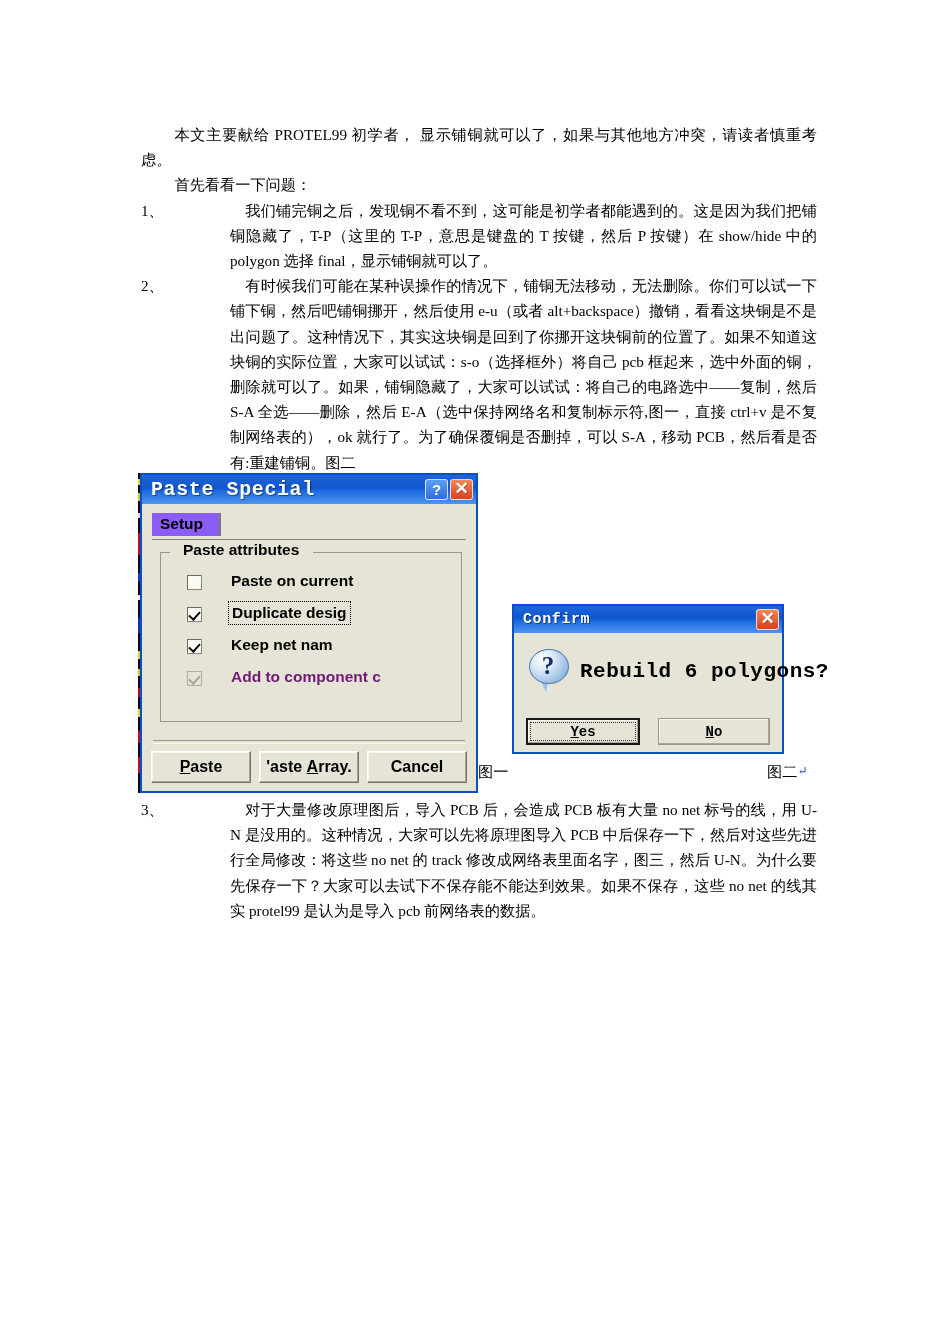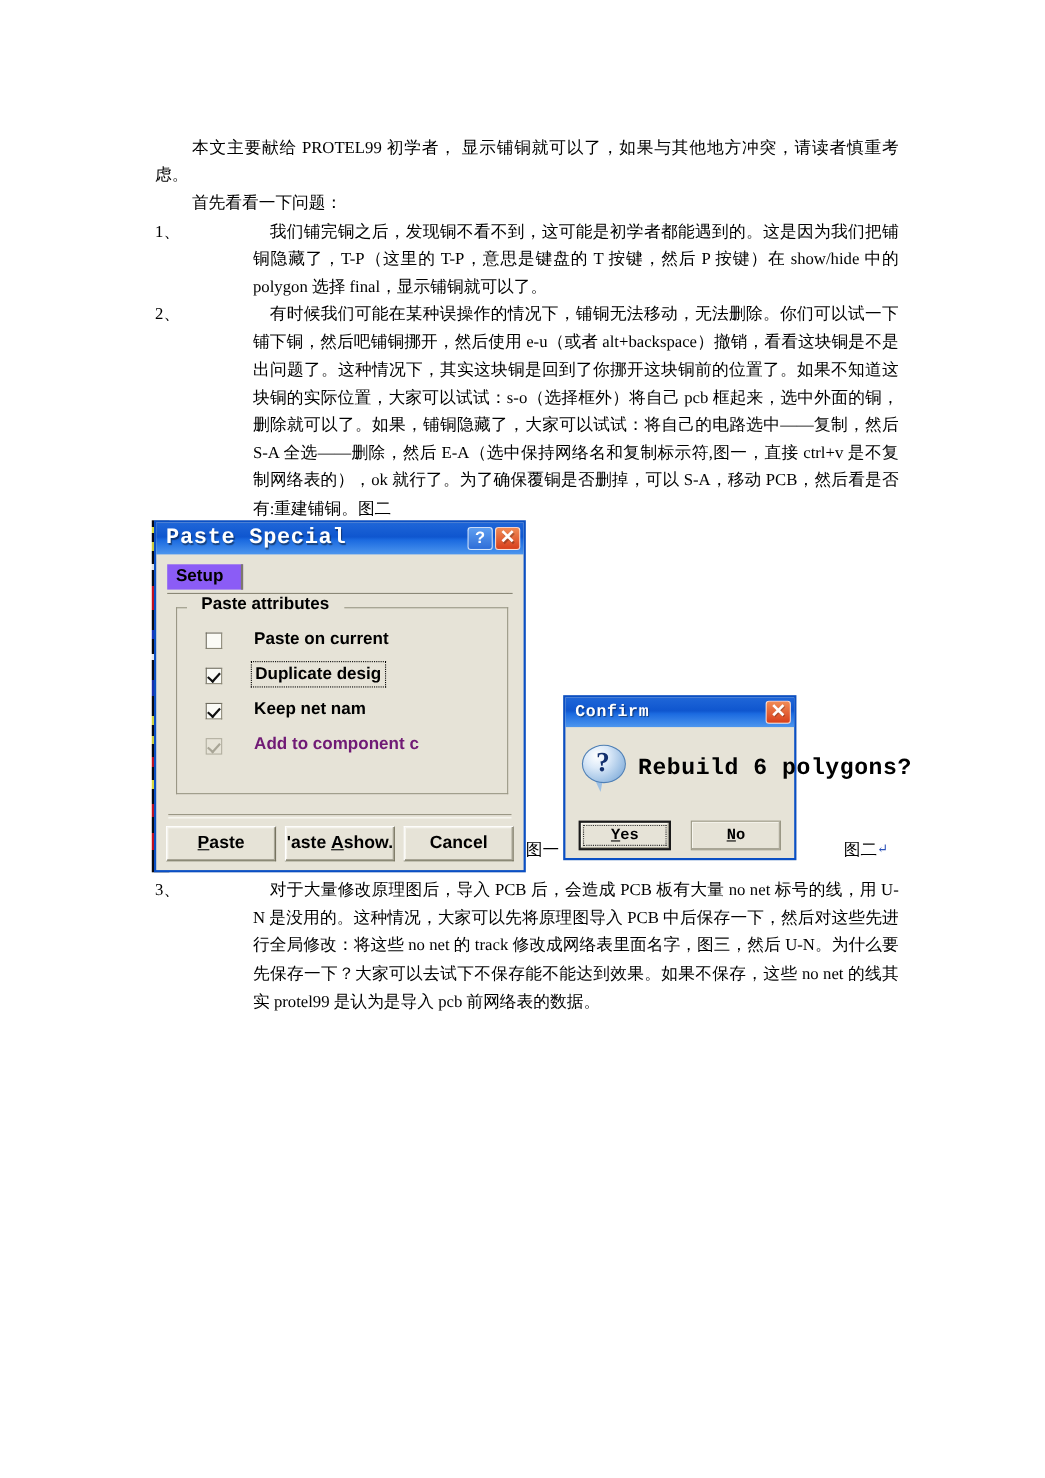--- a/index.html
+++ b/index.html
@@ -292,22 +292,22 @@
     box-sizing: border-box;
     white-space: nowrap;
     overflow: hidden;
   }
   .btn u { text-decoration: underline; }
 
   
   .dlg-confirm {
     position: absolute;
     left: 512px;
-    top: 632px;
-    width: 212px;
+    top: 604px;
+    width: 272px;
     height: 150px;
     box-sizing: border-box;
     border: 2px solid #0a4fc4;
     background: #e6e3d7;
     font-family: "Liberation Mono", "DejaVu Sans Mono", monospace;
   }
   .dlg-confirm .titlebar { height: 27px; }
   .dlg-confirm .titlebar .title { font-size: 15px; }
   .cf-body {
     height: calc(100% - 27px);
@@ -469,21 +469,21 @@
         </div>
 
         <div class="btnrow">
           <div class="btn">
               <u>P</u>
               <span>aste</span>
             </div>
           <div class="btn">
               <span>'aste&nbsp;</span>
               <u>A</u>
-              <span>show.</span>
+              <span>rray.</span>
             </div>
           <div class="btn">Cancel</div>
         </div>
 
       </div>
     </div>
 
     <div class="dlg-confirm">
       <div class="titlebar">
         <span class="title">Confirm</span>

